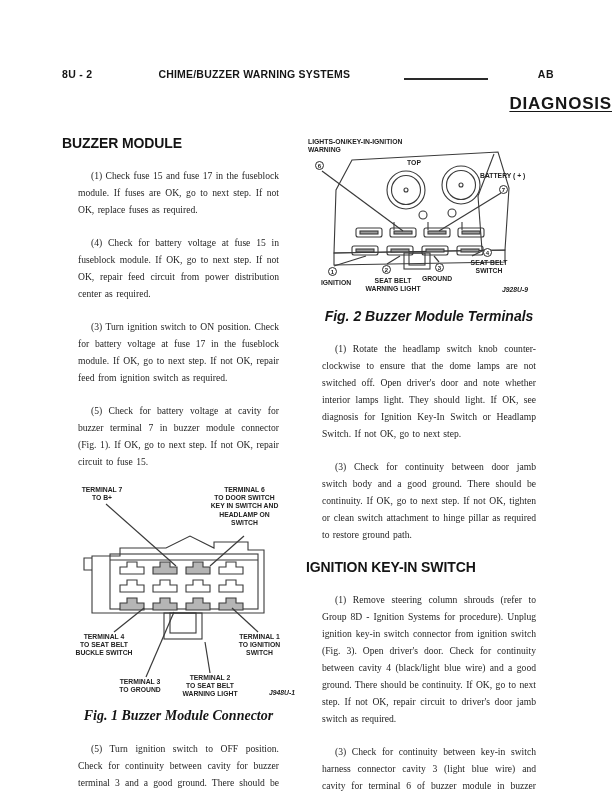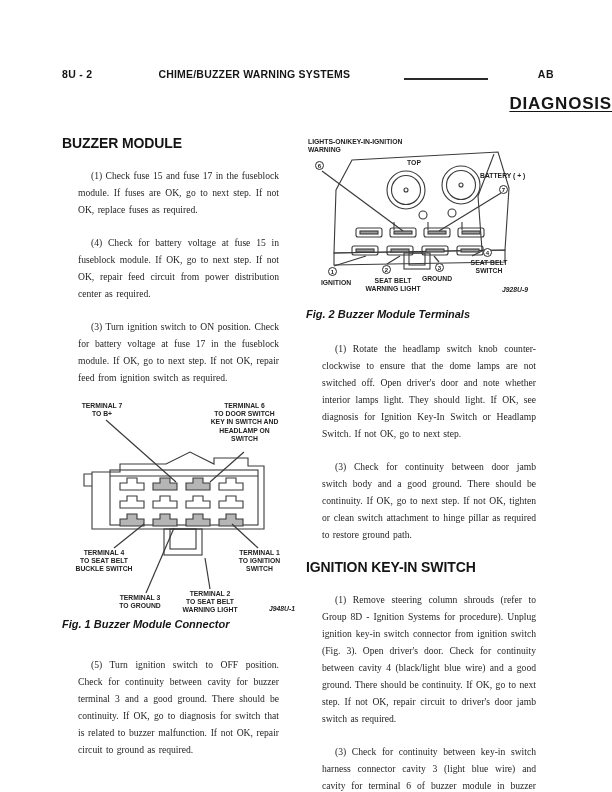--- a/index.html
+++ b/index.html
@@ -30,24 +30,24 @@
   figure{margin:0;position:relative;}
   .fig1{height:238px;margin-top:5px;margin-bottom:3px;}
   .fig2{height:186px;margin-top:3px;}
   .art{position:absolute;left:0;top:0;}
   .flabel{position:absolute;font-family:"Liberation Sans", sans-serif;font-weight:bold;
           font-size:6.8px;line-height:8.2px;text-align:center;white-space:pre-line;
           color:#222;letter-spacing:0;}
   .flabel.la{text-align:left;}
   .figcode{position:absolute;font-family:"Liberation Sans", sans-serif;font-weight:bold;
            font-style:italic;font-size:6.8px;color:#222;}
-  figcaption{position:absolute;left:0;right:0;
+  figcaption{position:absolute;left:0;right:0;text-align:center;
              font-family:"Liberation Sans", sans-serif;font-weight:bold;font-style:italic;
-             font-size:11px;color:#161616;}
-  .fig1 figcaption{top:216px;}
+             font-size:14px;color:#161616;}
+  .fig1 figcaption{top:222px;font-family:Liberation Serif, serif;}
   .fig2 figcaption{top:170px;}
   .circnum{position:absolute;width:9px;height:9px;border:.9px solid #2c2c2c;border-radius:50%;
            font-family:"Liberation Sans", sans-serif;font-size:6px;font-weight:bold;
            line-height:9px;text-align:center;color:#222;background:#fff;box-sizing:border-box;}
 </style>
 </head>
 <body>
 
 <div class="page">
 
@@ -57,20 +57,21 @@
     <span class="hrule"></span>
     <span class="edcode">AB</span>
   </div>
   <div class="diagnosis">DIAGNOSIS</div>
 
   <div class="col left">
     <h2 class="sect">BUZZER MODULE</h2>
     <p class="body">(1) Check fuse 15 and fuse 17 in the fuseblock module. If fuses are OK, go to next step. If not OK, replace fuses as required.</p>
     <p class="body">(4) Check for battery voltage at fuse 15 in fuseblock module. If OK, go to next step. If not OK, repair feed circuit from power distribution center as required.</p>
     <p class="body">(3) Turn ignition switch to ON position. Check for battery voltage at fuse 17 in the fuseblock module. If OK, go to next step. If not OK, repair feed from ignition switch as required.</p>
+    <p class="body">(5) Check for battery voltage at cavity for buzzer terminal 7 in buzzer module connector (Fig. 1). If OK, go to next step. If not OK, repair circuit to fuse 15.</p>
 
     <figure class="fig1">
       <svg class="art" width="233" height="220" viewBox="0 0 233 220">
         <g stroke="#3a3a3a" fill="none" stroke-width="1.1">
 
           <path d="M30,70 L30,127 L202,127 L202,64 L186,64 L186,56 L152,56 L152,62 L128,50 L104,62 L58,62 L58,70 Z"></path>
           <path d="M30,72 h-8 v12 h8"></path>
           <rect x="48" y="68" width="148" height="55"></rect>
           <line x1="48" y1="74" x2="196" y2="74"></line>
 

